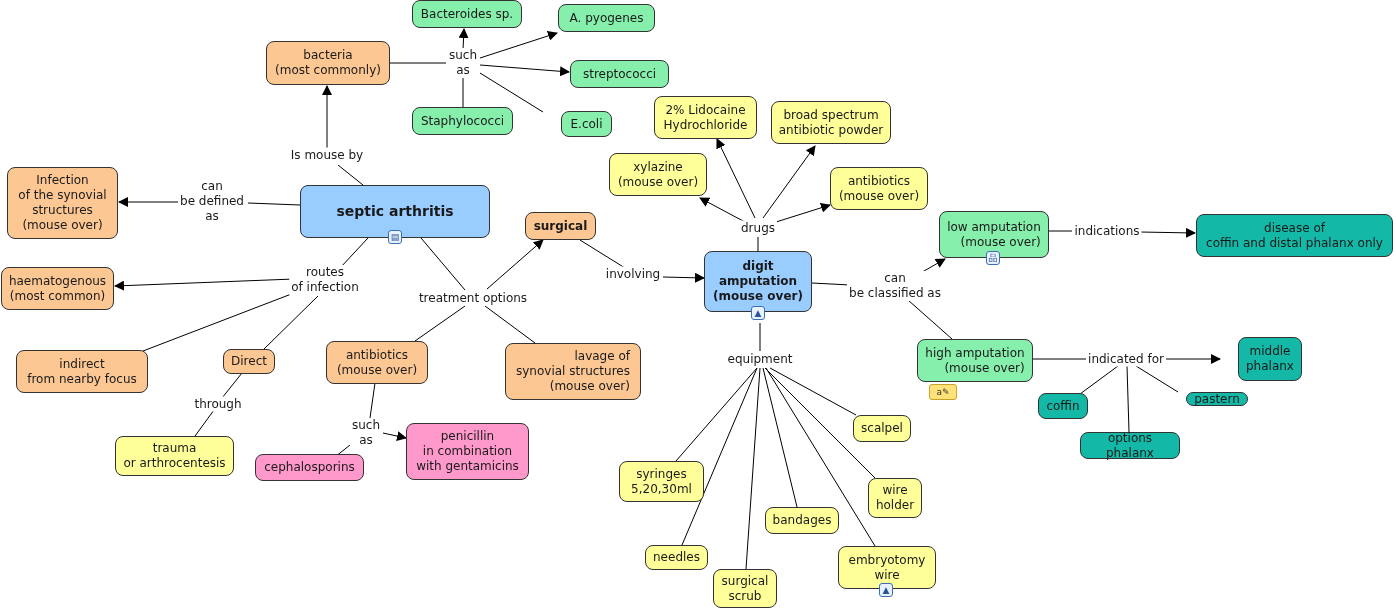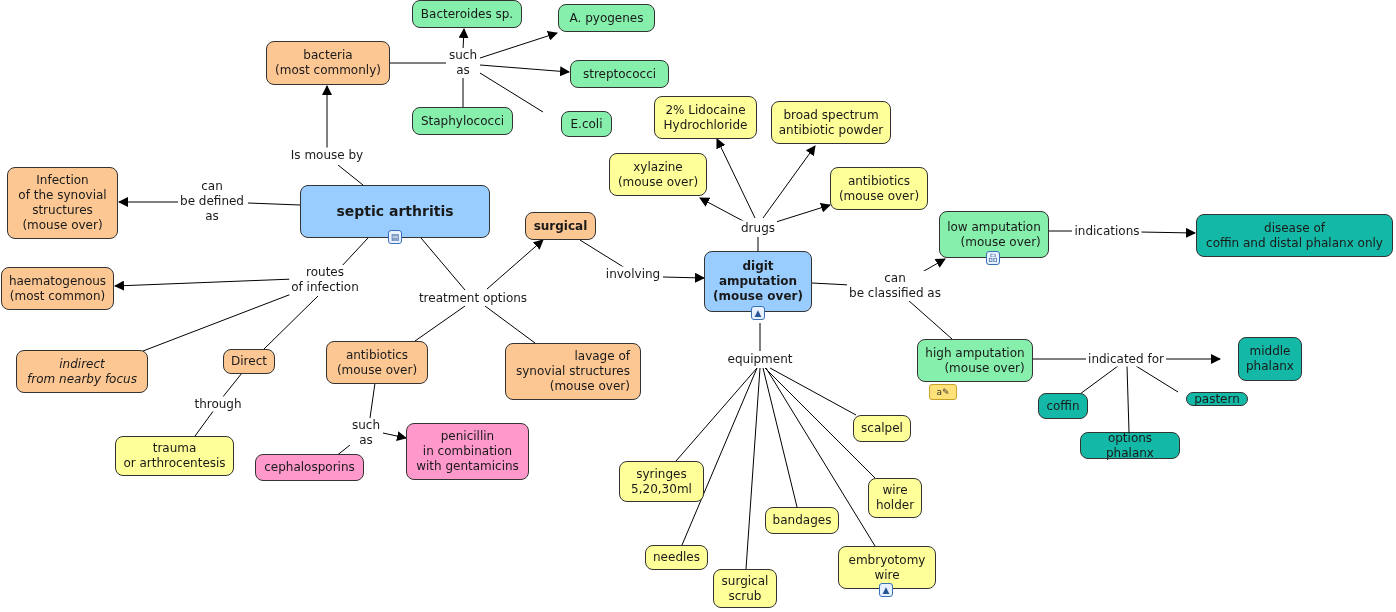--- a/index.html
+++ b/index.html
@@ -107,21 +107,21 @@
 <div class="node green" style="left:570px;top:60px;width:99px;height:28px;">streptococci</div>
 <div class="node green" style="left:412px;top:107px;width:101px;height:28px;">Staphylococci</div>
 <div class="node green" style="left:541px;top:111px;width:51px;height:26px;margin-left:20px;">E.coli</div>
 
 <div class="node orange" style="left:7px;top:167px;width:111px;height:72px;">Infection
 of the synovial
 structures
 (mouse over)</div>
 <div class="node orange" style="left:1px;top:267px;width:113px;height:43px;">haematogenous
 (most common)</div>
-<div class="node orange" style="left:16px;top:350px;width:132px;height:43px;font-style:italic;">indirect
+<div class="node orange" style="left:16px;top:350px;width:132px;height:43px;">indirect
 from nearby focus</div>
 <div class="node orange" style="left:223px;top:349px;width:52px;height:25px;">Direct</div>
 <div class="node yellow" style="left:115px;top:436px;width:119px;height:40px;">trauma
 or arthrocentesis</div>
 
 <div class="node orange" style="left:326px;top:341px;width:102px;height:43px;">antibiotics
 (mouse over)</div>
 <div class="node orange" style="left:505px;top:343px;width:136px;height:57px;text-align:right;">lavage of
 synovial structures
 (mouse over)</div>

